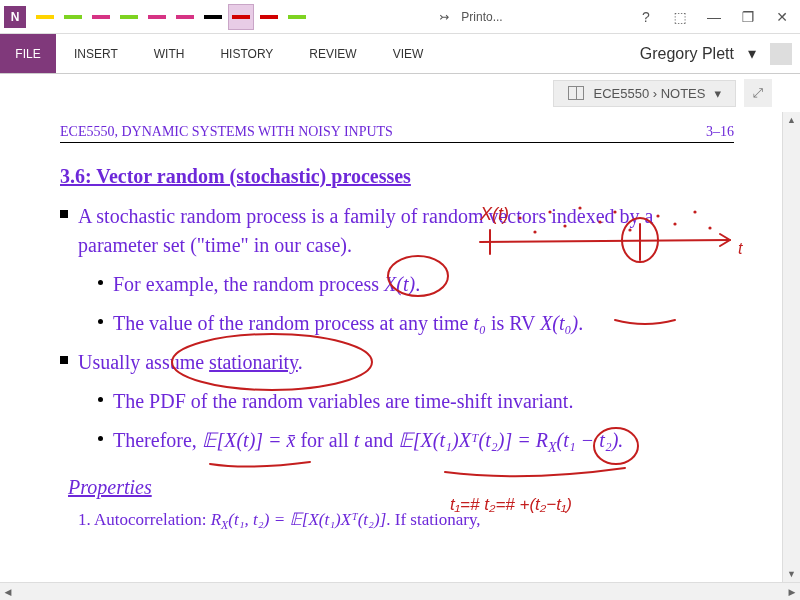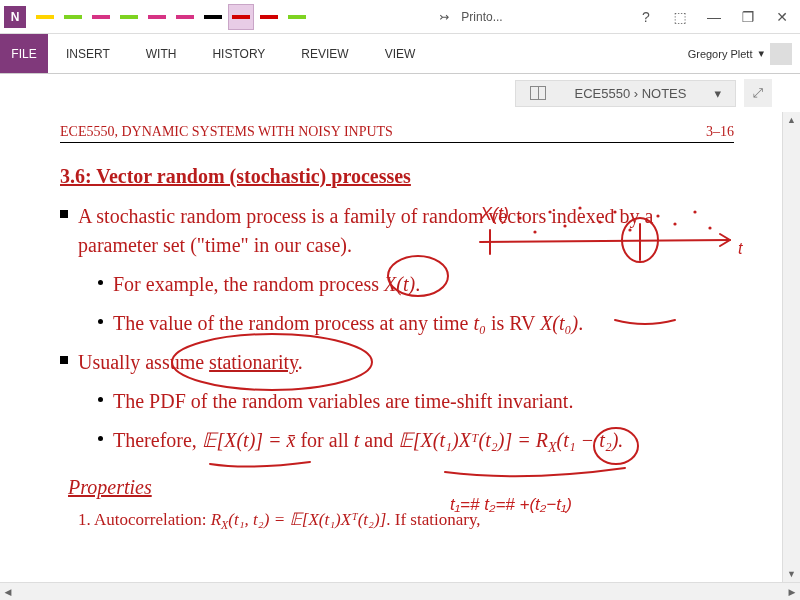--- a/index.html
+++ b/index.html
@@ -9,34 +9,34 @@
   .app-icon { width: 22px; height: 22px; background: #80397B; color: #fff; font-weight: bold; display: flex; align-items: center; justify-content: center; font-size: 12px; margin-right: 6px; }
   .pen-row { display: flex; gap: 2px; }
   .pen { width: 26px; height: 26px; display: flex; align-items: center; justify-content: center; cursor: pointer; }
   .pen.selected { background: #e8cce6; border: 1px solid #c9a5c7; }
   .pen-shape { width: 18px; height: 4px; }
   .title-mid { flex: 1; display: flex; align-items: center; justify-content: center; gap: 12px; color: #555; font-size: 12px; }
   .title-controls { display: flex; gap: 6px; }
   .win-btn { width: 28px; height: 24px; display: flex; align-items: center; justify-content: center; color: #555; font-size: 14px; cursor: pointer; }
   
   .tab-bar { height: 40px; display: flex; align-items: stretch; border-bottom: 1px solid #ccc; background: #fff; }
-  .file-tab { background: #80397B; color: #fff; width: 48px; display: flex; align-items: center; justify-content: center; font-size: 12px; cursor: pointer; }
+  .file-tab { background: #80397B; color: #fff; width: 56px; display: flex; align-items: center; justify-content: center; font-size: 12px; cursor: pointer; }
   .menu-tab { padding: 0 18px; display: flex; align-items: center; font-size: 12px; color: #333; cursor: pointer; }
   .tab-spacer { flex: 1; }
-  .user-area { display: flex; align-items: center; padding-right: 8px; font-size: 11px; color: #333; gap: 6px; }
+  .user-area { display: flex; align-items: center; padding-right: 8px; font-size: 16px; color: #333; gap: 14px; }
   .avatar { width: 22px; height: 22px; background: #ddd; }
   
   .breadcrumb-bar { height: 38px; display: flex; justify-content: flex-end; align-items: center; padding-right: 28px; gap: 8px; }
-  .breadcrumb-box { background: #eee; border: 1px solid #ddd; padding: 5px 14px; display: flex; align-items: center; gap: 28px; font-size: 13px; color: #555; cursor: pointer; }
+  .breadcrumb-box { background: #eee; border: 1px solid #ddd; padding: 5px 14px; display: flex; align-items: center; gap: 9px; font-size: 13px; color: #555; cursor: pointer; }
   .bc-icon { width: 16px; height: 14px; border: 1px solid #888; display: inline-block; position: relative; }
   .bc-icon::after { content: ""; position: absolute; left: 50%; top: 0; bottom: 0; width: 1px; background: #888; }
   .expand-box { width: 28px; height: 28px; background: #eee; display: flex; align-items: center; justify-content: center; cursor: pointer; color: #777; }
   
   .content-wrap { position: absolute; top: 112px; left: 0; right: 18px; bottom: 18px; overflow: hidden; }
-  .page { padding: 12px 48px 0 60px; font-family: Georgia, "Times New Roman", serif; color: #b91c1c; position: relative; }
+  .page { padding: 12px 48px 0 60px; font-family: Georgia, "Times New Roman", serif; color: #6d28d9; position: relative; }
   
   .doc-header { display: flex; justify-content: space-between; border-bottom: 1.5px solid #000; padding-bottom: 2px; font-size: 14px; }
   .sec-title { font-size: 20px; font-weight: bold; text-decoration: underline; margin-top: 22px; margin-bottom: 14px; }
   
   .bullet-row { display: flex; margin-bottom: 10px; font-size: 20px; line-height: 1.45; }
   .sq { width: 8px; height: 8px; background: #000; margin: 8px 10px 0 0; flex-shrink: 0; }
   .dot { width: 5px; height: 5px; background: #000; border-radius: 50%; margin: 10px 10px 0 0; flex-shrink: 0; }
   .indent1 { margin-left: 38px; }
   .num-item { font-size: 17px; margin-left: 18px; margin-top: 6px; }
   .props { font-size: 20px; font-style: italic; text-decoration: underline; margin: 18px 0 10px 8px; }

